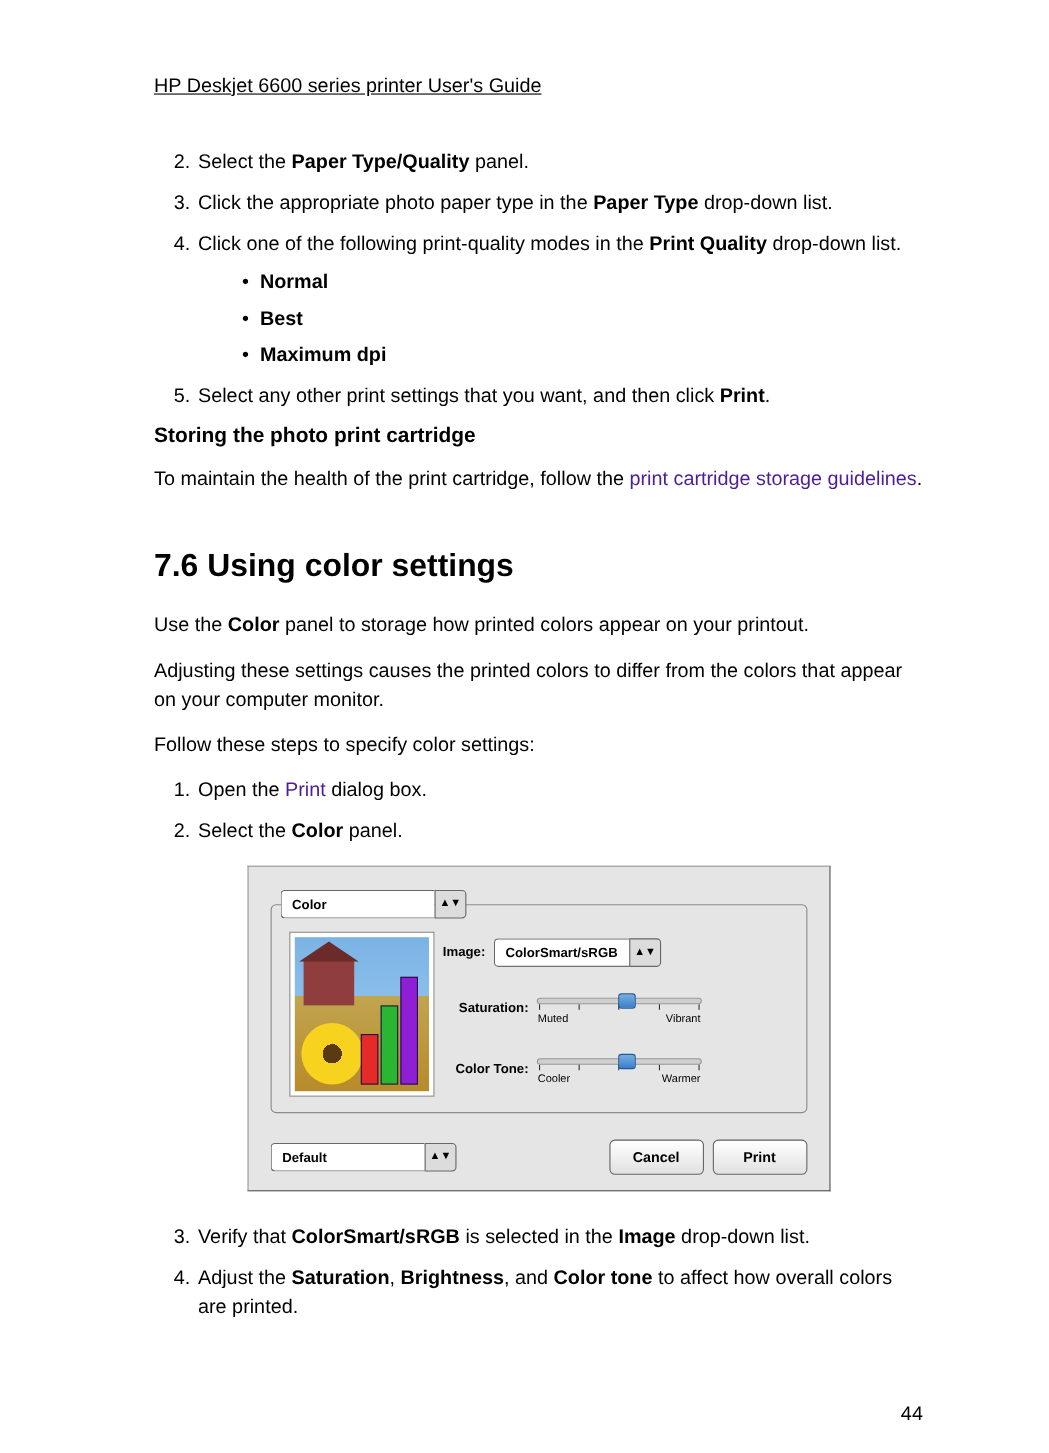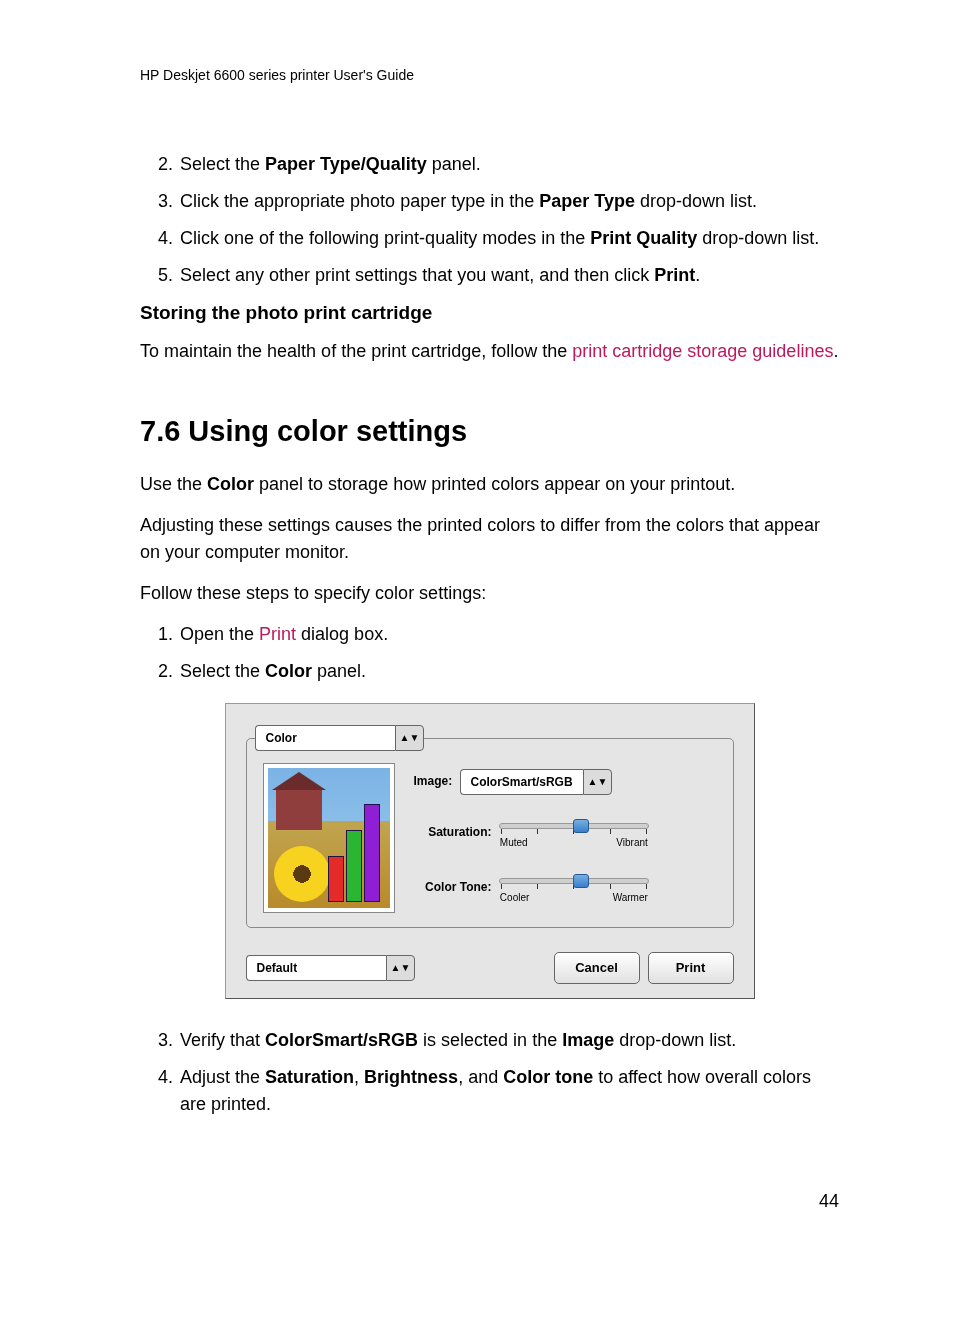--- a/index.html
+++ b/index.html
@@ -5,31 +5,31 @@
     * { box-sizing: border-box; margin: 0; padding: 0; }
     body {
       font-family: Arial, Helvetica, sans-serif;
       font-size: 18px;
       line-height: 1.5;
       color: #000;
       background: #fff;
       width: 954px;
       padding: 65px 115px 40px 140px;
     }
-    .header-title { font-size: 14px; margin-bottom: 65px; }
+    .header-title { font-size: 18px; margin-bottom: 42px; text-decoration: underline; }
     ol.main { list-style: none; padding-left: 18px; }
     ol.main > li { margin-bottom: 10px; padding-left: 22px; position: relative; }
     ol.main > li .num { position: absolute; left: 0; }
     ul.bullets { list-style: none; padding-left: 40px; margin-top: 8px; }
     ul.bullets > li { margin: 6px 0; }
     ul.bullets > li::before { content: "•"; margin-right: 10px; color: #000; }
     .bold { font-weight: bold; }
     h3.subhead { font-size: 19px; font-weight: bold; margin-bottom: 10px; }
     p { margin: 10px 0 14px 0; }
-    a.link { color: #be185d; text-decoration: none; }
+    a.link { color: #4c1d95; text-decoration: none; }
     h2.section { font-size: 29px; font-weight: bold; margin-top: 45px; margin-bottom: 18px; }
     .page-num { text-align: right; margin-top: 70px; font-size: 18px; }
 
     
     .dialog {
       width: 530px;
       margin: 18px auto 28px;
       background: #e5e5e5;
       border-top: 1px solid #999;
       border-left: 1px solid #999;
@@ -64,21 +64,21 @@
       padding: 1px 4px;
       font-size: 10px;
       line-height: 1;
       display: flex;
       align-items: center;
     }
     .dlg-select.image-sel { position: static; display: inline-flex; vertical-align: middle; margin-left: 4px; }
     .dlg-select.image-sel .val { min-width: 118px; }
     .dlg-select.preset { position: static; display: inline-flex; }
 
-    .dlg-flex { display: flex; gap: 19px; }
+    .dlg-flex { display: flex; gap: 8px; }
     .preview {
       width: 132px; height: 150px;
       background: #fff;
       border: 1px solid #888;
       padding: 4px;
     }
     .preview-inner {
       width: 100%; height: 100%;
       position: relative;
       overflow: hidden;
@@ -138,20 +138,25 @@
     <span class="num">2.</span>
     <span>Select the </span><span class="bold">Paper Type/Quality</span><span> panel.</span>
   </li>
   <li>
     <span class="num">3.</span>
     <span>Click the appropriate photo paper type in the </span><span class="bold">Paper Type</span><span> drop-down list.</span>
   </li>
   <li>
     <span class="num">4.</span>
     <span>Click one of the following print-quality modes in the </span><span class="bold">Print Quality</span><span> drop-down list.</span>
+    <ul class="bullets">
+      <li><span class="bold">Normal</span></li>
+      <li><span class="bold">Best</span></li>
+      <li><span class="bold">Maximum dpi</span></li>
+    </ul>
   </li>
   <li>
     <span class="num">5.</span>
     <span>Select any other print settings that you want, and then click </span><span class="bold">Print</span><span>.</span>
   </li>
 </ol>
 
 <h3 class="subhead">Storing the photo print cartridge</h3>
 <p>
   <span>To maintain the health of the print cartridge, follow the </span><a class="link">print cartridge storage guidelines</a><span>.</span>

